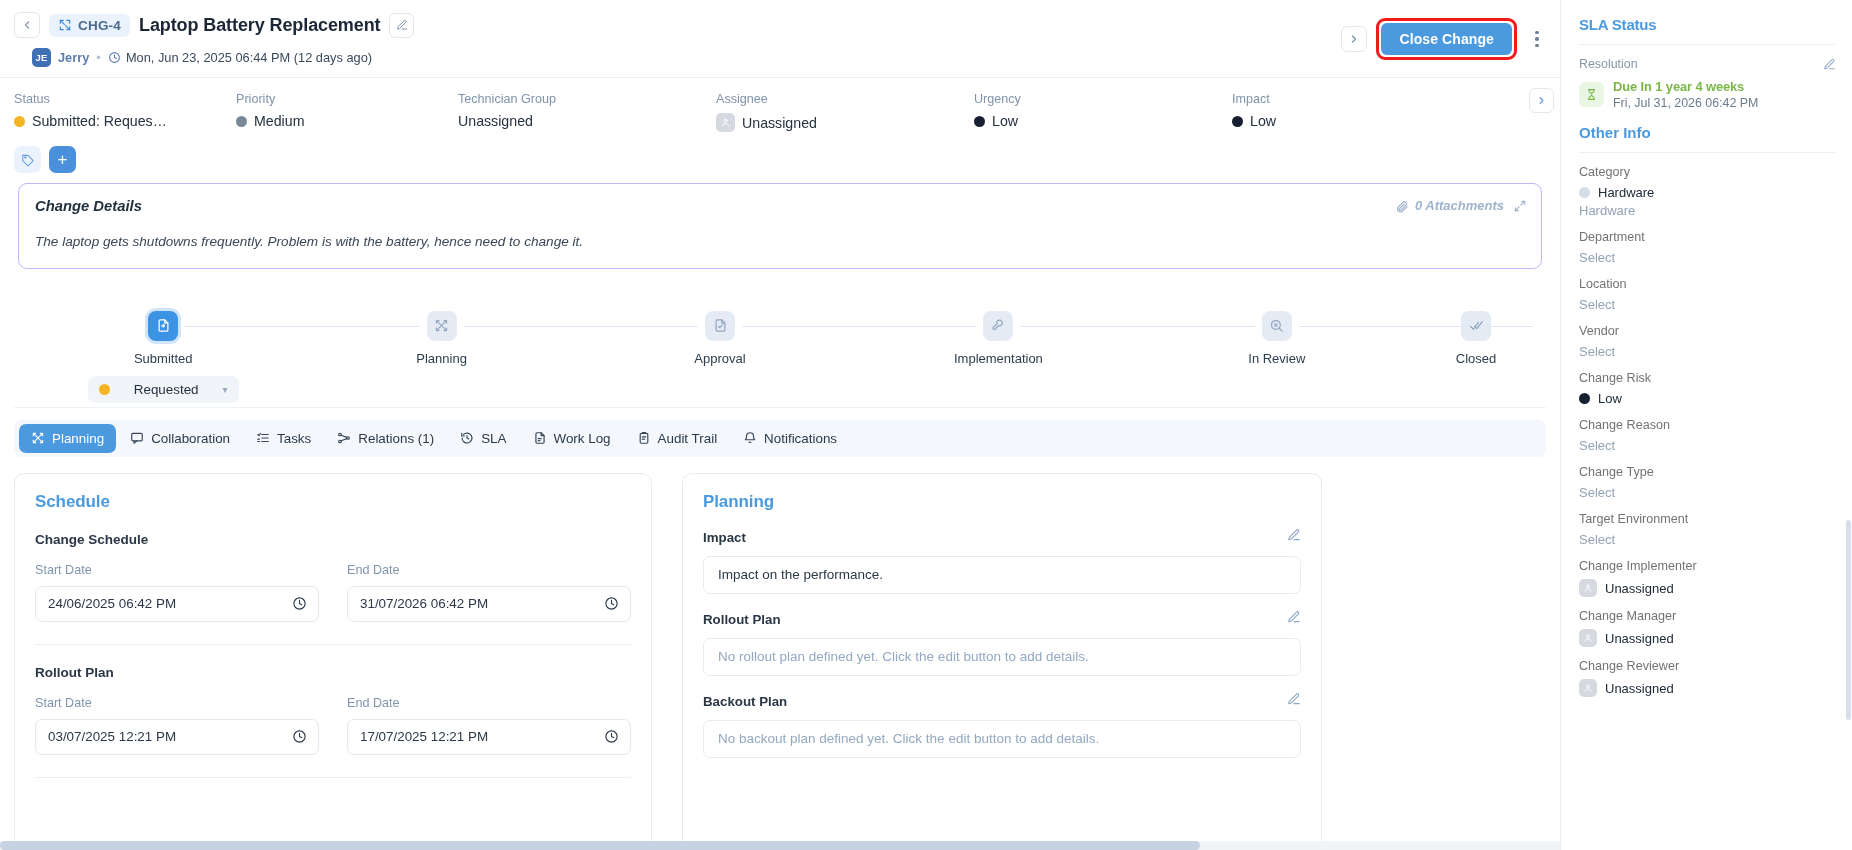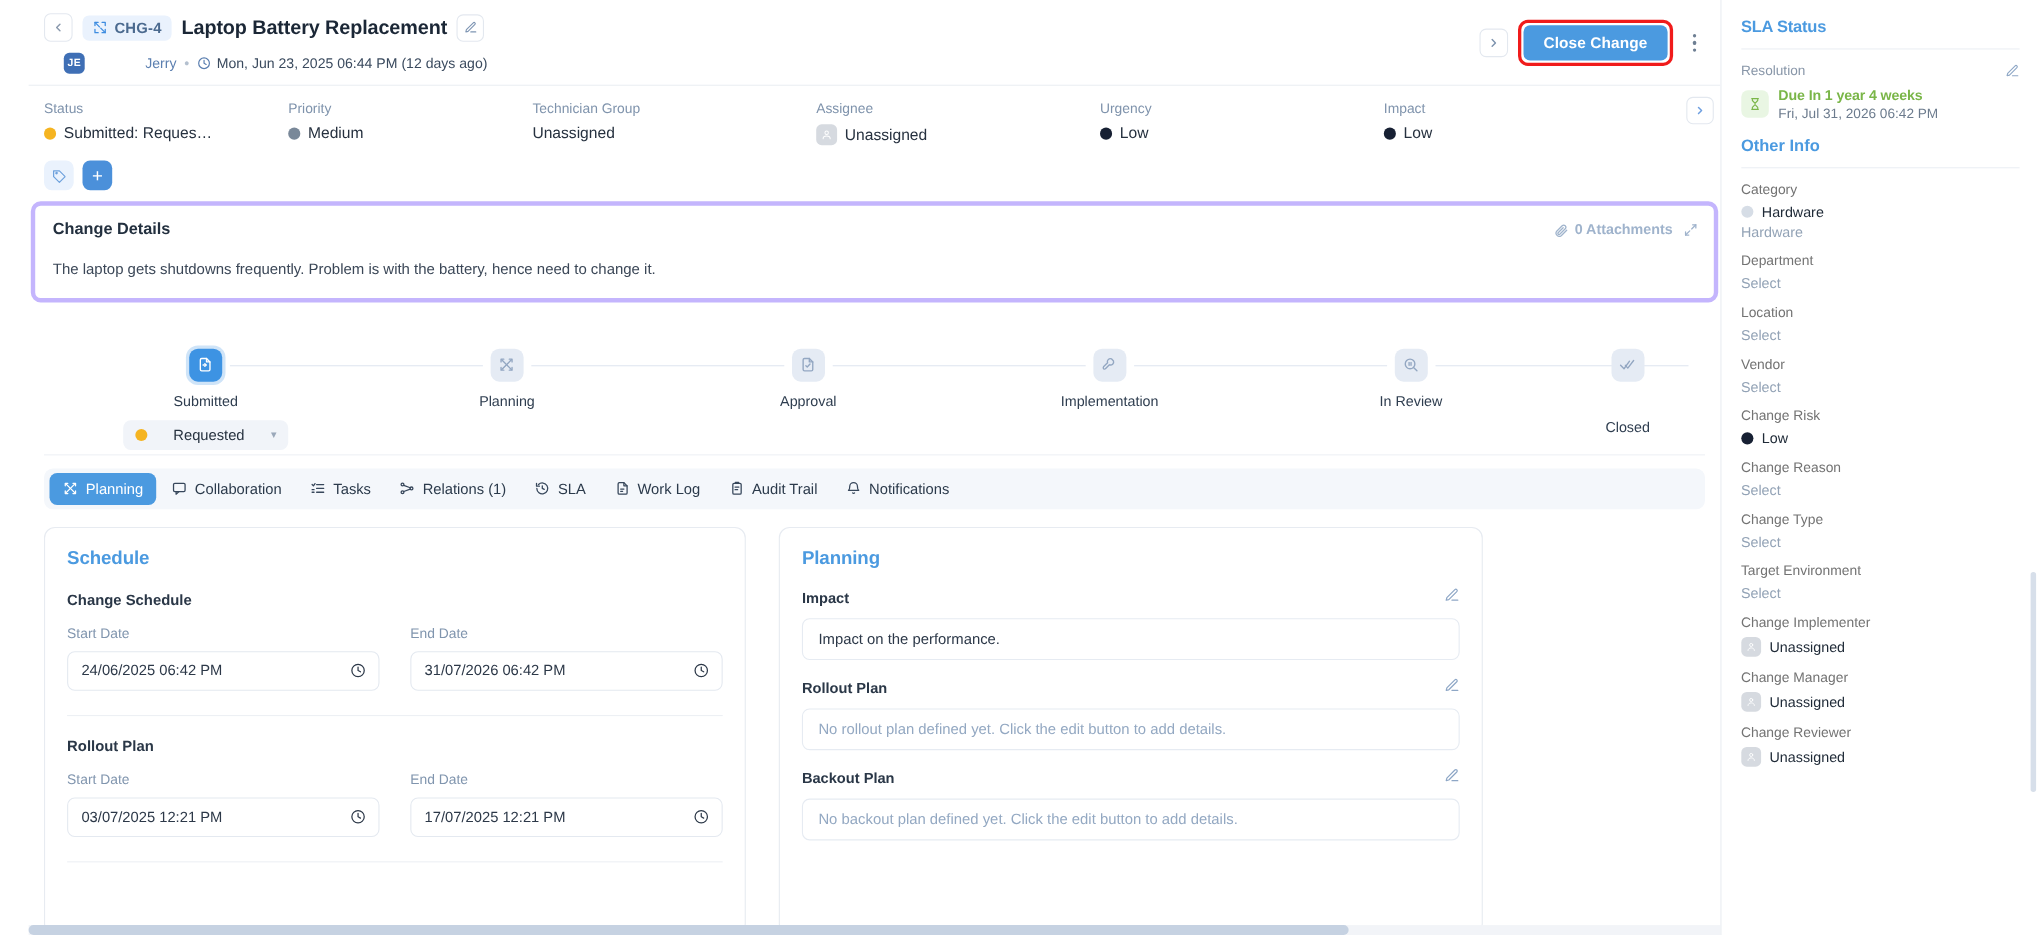--- a/index.html
+++ b/index.html
@@ -4,21 +4,21 @@
 <title>Change Request Detail</title>
 <style>
   * { box-sizing: border-box; margin: 0; padding: 0; }
   html, body {
     width: 1852px; height: 850px;
     background: #ffffff;
     font-family: "Liberation Sans", sans-serif;
     color: #1f2a37;
     overflow: hidden;
   }
-  .app { position: relative; width: 1852px; height: 833px; display: flex; padding-left: 26px; }
+  .app { position: relative; width: 1852px; height: 833px; display: flex; }
 
   
   .main-col {
     width: 1560px; height: 850px;
     display: flex; flex-direction: column;
     position: relative;
     background: #fff;
   }
 
   
@@ -45,21 +45,21 @@
   .edit-pencil-btn {
     width: 25px; height: 25px; border: 1px solid #e3e8ef; border-radius: 6px; background: #fff;
     display: flex; align-items: center; justify-content: center; color: #7e95b3; flex: none;
   }
   .hdr-row2 { display: flex; align-items: center; gap: 7px; padding-left: 18px; font-size: 12.8px; }
   .avatar-sq {
     width: 19px; height: 19px; border-radius: 5px; background: #3f6fb5; color: #fff;
     font-size: 9.5px; font-weight: 700; display: flex; align-items: center; justify-content: center;
     letter-spacing: .3px; flex: none;
   }
-  .author-name { color: #5b7fb0; font-weight: 400; margin-left: 48px; }
+  .author-name { color: #5b7fb0; font-weight: 700; }
   .dot-sep { color: #b4c0cf; font-size: 13px; }
   .meta-time { color: #3a4a5e; display: flex; align-items: center; gap: 5px; }
   .meta-time svg { color: #5b7fb0; }
 
   
   .hdr-right {
     position: absolute; top: 18px; right: 12px;
     display: flex; align-items: center; gap: 9px; z-index: 30;
   }
   .nav-next {
@@ -107,36 +107,36 @@
     display: flex; align-items: center; justify-content: center; color: #6fa2dd; border: none;
   }
   .tag-add {
     width: 27px; height: 27px; border-radius: 7px; background: #4b90da;
     display: flex; align-items: center; justify-content: center; color: #fff;
     font-size: 17px; line-height: 1; border: none; font-family: inherit;
   }
 
   
   .details-card {
-    margin: 0 2px; border: 4px solid #c4b5fd; border-radius: 9px;
-    padding: 14px 16px 16px 16px; position: relative; background: #fff; flex: none;
+    margin: 0 18px; border: 1px solid #c4b5fd; border-radius: 9px;
+    padding: 14px 16px 16px 16px; position: relative; background: #fff; flex: none; font-style: italic;
   }
   .details-title { font-size: 14.8px; font-weight: 700; color: #23303f; }
   .details-body { font-size: 13.6px; color: #3b4757; margin-top: 18px; line-height: 1.45; }
   .attach-row {
     position: absolute; right: 14px; top: 14px;
     display: flex; align-items: center; gap: 9px; color: #9fb3cc; font-size: 13px; font-weight: 600;
   }
   .attach-row .lbl { display: flex; align-items: center; gap: 6px; }
 
   
   .stepper-wrap { padding: 22px 0 4px 0; border-bottom: 1px solid #eef1f5; margin: 20px 14px 0 14px; flex: none; }
   .stepper { display: flex; align-items: flex-start; position: relative; padding: 0 10px; }
   .step { flex: 1; display: flex; flex-direction: column; align-items: center; position: relative; }
-  .step:last-child { flex: 0 0 auto; width: 120px; gap: 24px; }
+  .step:last-child { flex: 0 0 auto; width: 120px; }
   .step-icon {
     width: 30px; height: 30px; border-radius: 8px; background: #e5ebf4; color: #93a7c2;
     display: flex; align-items: center; justify-content: center; position: relative; z-index: 2;
   }
   .step.active .step-icon { background: #3d93e3; color: #fff; box-shadow: 0 0 0 3px #cfe4f8; }
   .step-label { margin-top: 10px; font-size: 13px; color: #2e3d4f; white-space: nowrap; }
   .step-line {
     position: absolute; top: 15px; left: calc(50% + 22px); right: calc(-50% + 22px);
     height: 1.5px; background: #e0e7f1; z-index: 1;
   }

